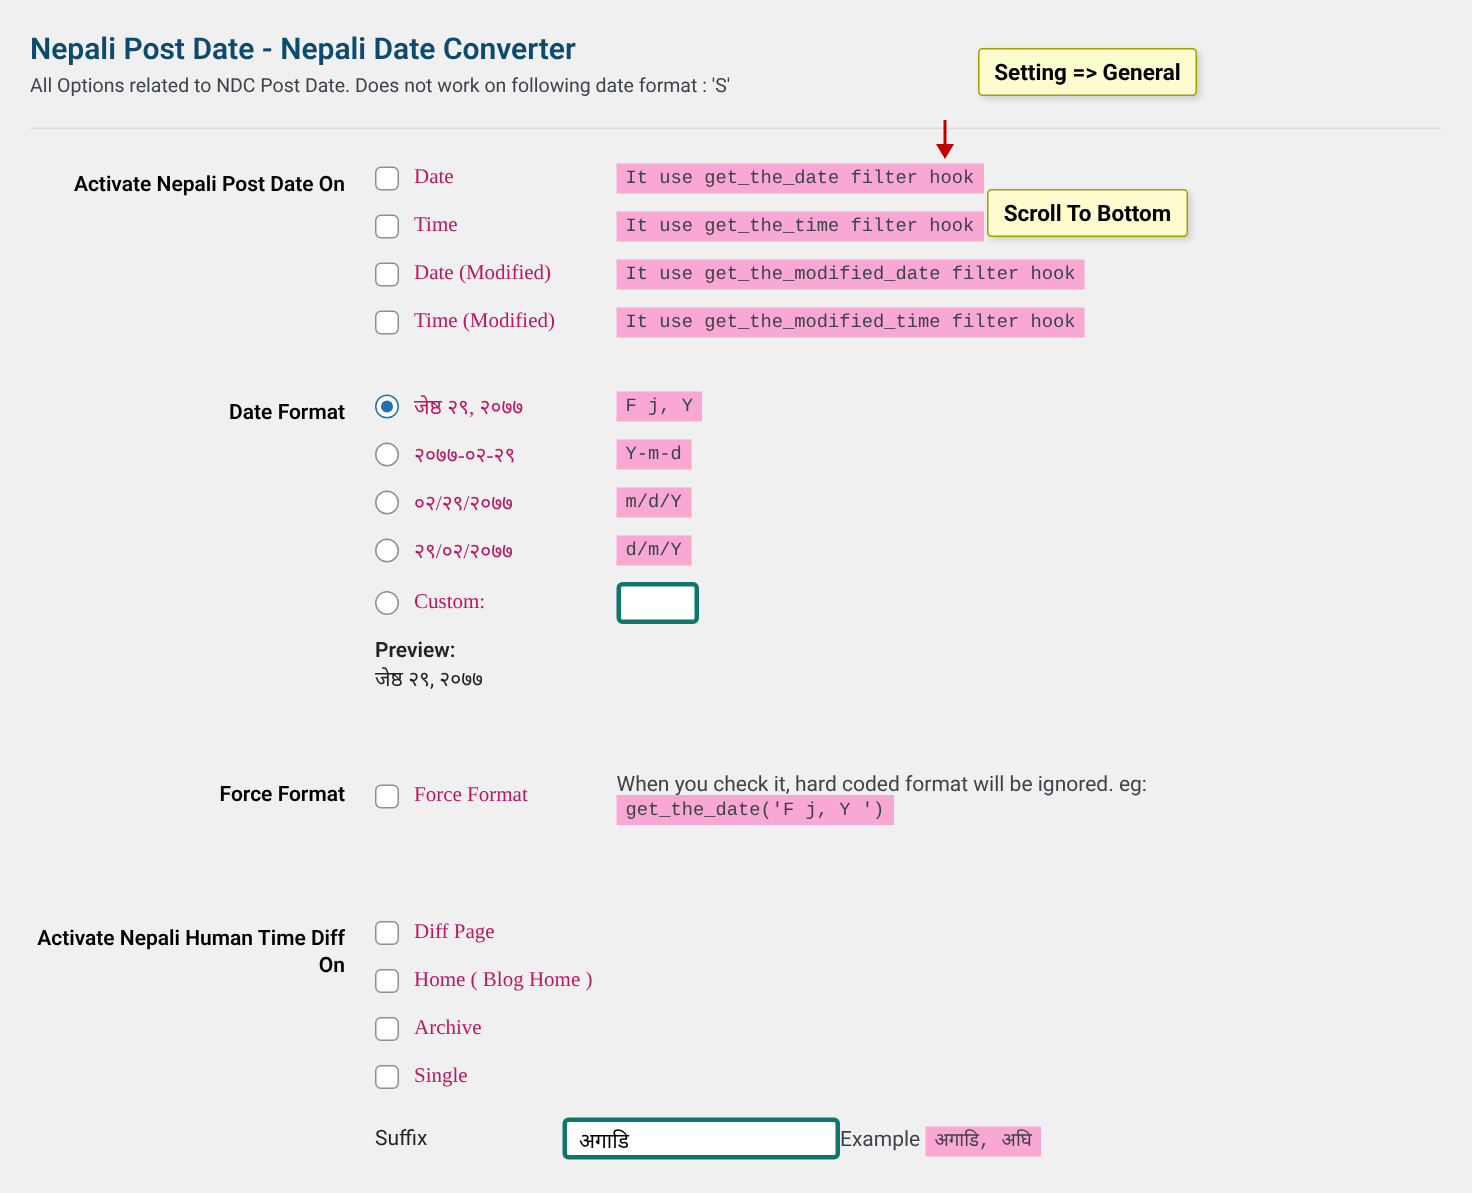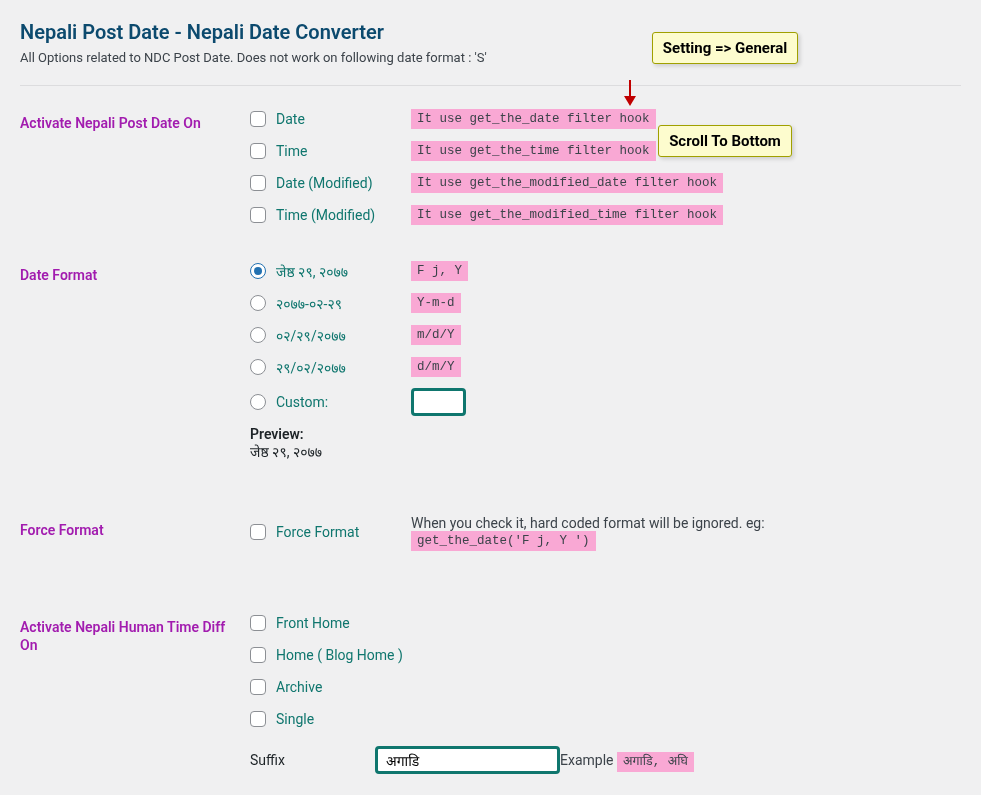--- a/index.html
+++ b/index.html
@@ -29,27 +29,27 @@
   hr {
     border: none;
     border-top: 1px solid #dcdcde;
     margin: 0 0 10px 0;
   }
   .form-table {
     width: 100%;
     border-collapse: collapse;
   }
   .form-table th {
-    text-align: left;
+    text-align: right;
     vertical-align: top;
     padding: 18px 10px 18px 0;
     width: 220px;
     font-weight: 600;
     font-size: 14px;
-    color: #a21caf;
+    color: #000000;
     line-height: 1.3;
   }
   .form-table td {
     padding: 12px 10px;
     vertical-align: top;
   }
   .option-row {
     display: flex;
     align-items: center;
     gap: 10px;
@@ -72,23 +72,24 @@
     border-color: #2271b1;
   }
   .rb.checked .dot {
     width: 8px;
     height: 8px;
     border-radius: 50%;
     background: #2271b1;
   }
   .opt-label {
     font-size: 14px;
-    color: #0f766e;
+    color: #be185d;
     width: 125px;
     flex: 0 0 125px;
+    font-family: Liberation Serif, serif;
   }
   .code-hint {
     font-family: Liberation Mono, monospace;
     font-size: 12.5px;
     background: #f9a8d4;
     padding: 3px 6px;
     color: #3c434a;
     white-space: nowrap;
   }
   .preview-label {
@@ -247,21 +248,21 @@
         </div>
         <div class="spacer"></div>
       </td>
     </tr>
 
     <tr>
       <th>Activate Nepali Human Time Diff On</th>
       <td>
         <div class="option-row">
           <span class="cb"></span>
-          <span class="opt-label" style="width:auto;flex:none">Front Home</span>
+          <span class="opt-label" style="width:auto;flex:none">Diff Page</span>
         </div>
         <div class="option-row">
           <span class="cb"></span>
           <span class="opt-label" style="width:auto;flex:none">Home ( Blog Home )</span>
         </div>
         <div class="option-row">
           <span class="cb"></span>
           <span class="opt-label" style="width:auto;flex:none">Archive</span>
         </div>
         <div class="option-row">

